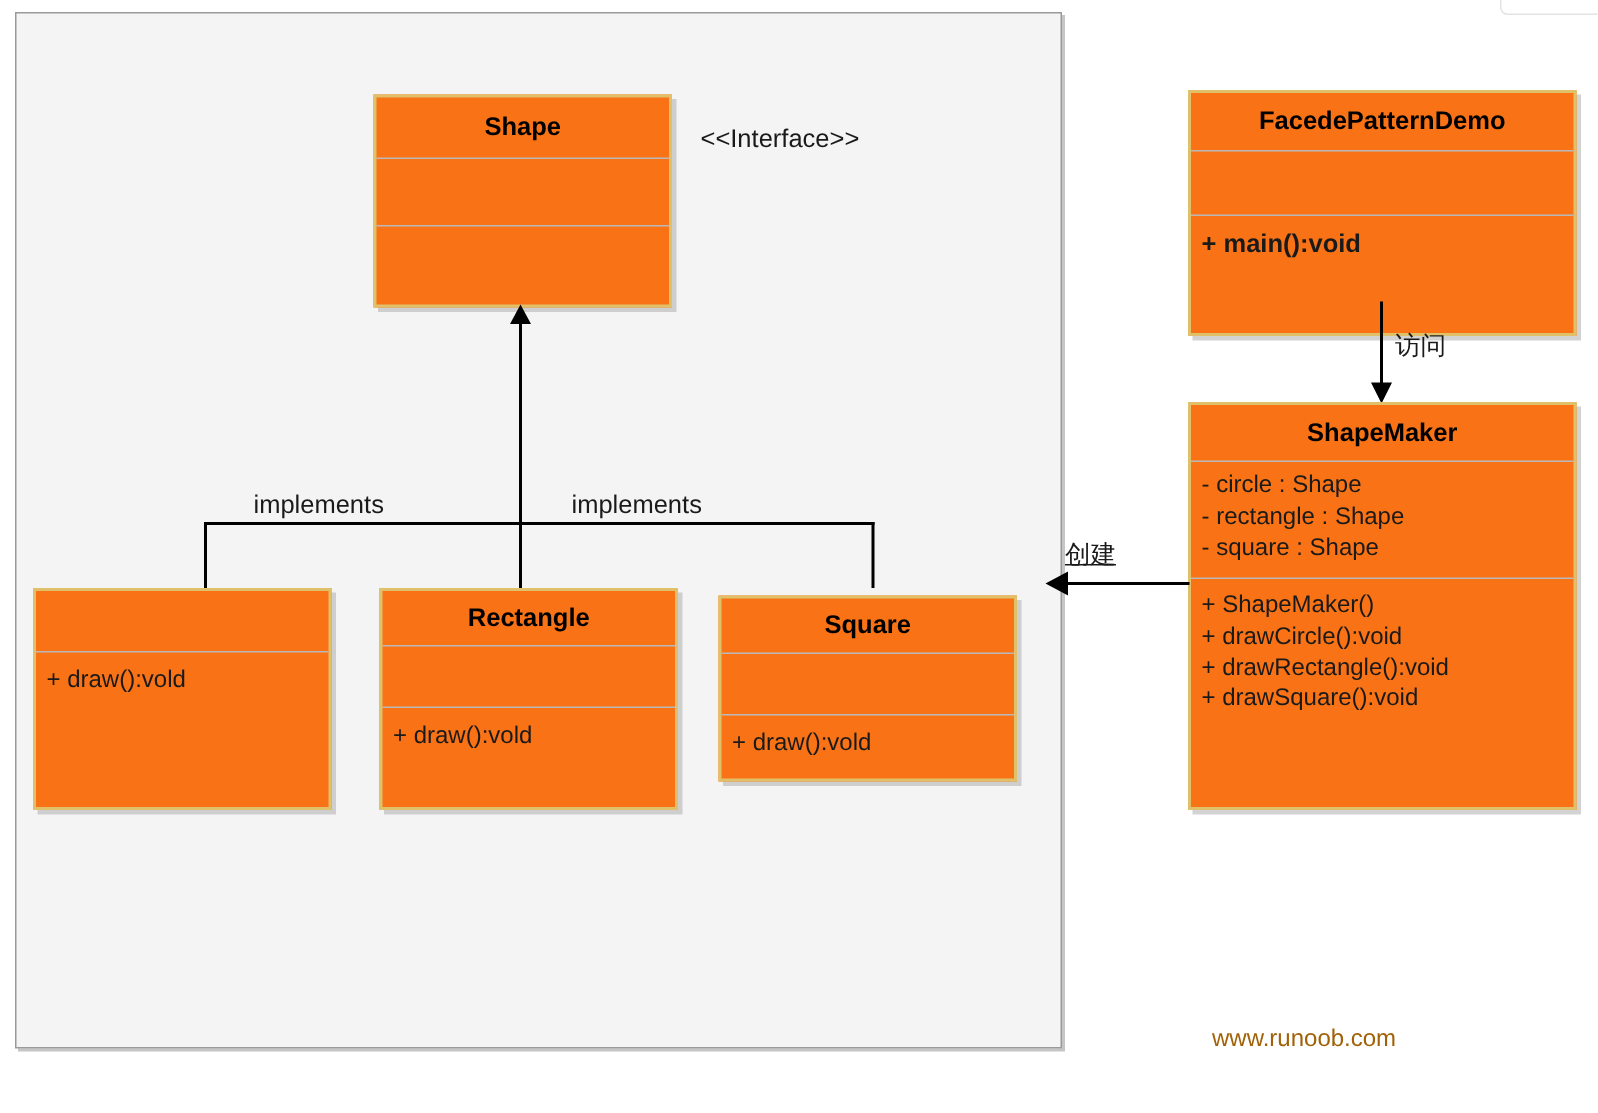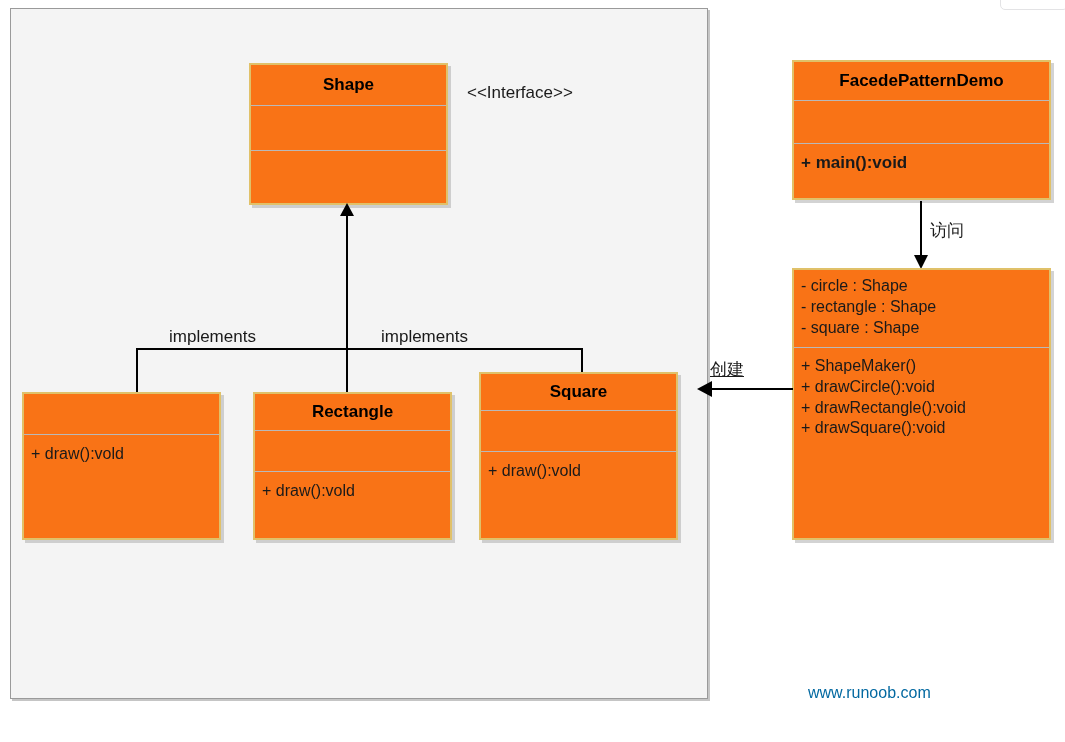--- a/index.html
+++ b/index.html
@@ -98,21 +98,21 @@
   }
 
   
   .label {
     position: absolute;
     color: #1a1a1a;
     white-space: nowrap;
   }
   .watermark {
     position: absolute;
-    color: #0369a1;
+    color: #a16207;
     white-space: nowrap;
   }
 </style>
 </head>
 <body>
 
 <div id="canvas">
 
   <div class="ghost-box" style="left:1000px; top:-18px; width:66px; height:26px;"></div>
 
@@ -143,37 +143,38 @@
     <div class="uml-section bordered" style="height:41px; font-size:16px;"></div>
     <div class="uml-section" style="height:66px; font-size:16px; padding-top:9px;">+ draw():vold</div>
   </div>
 
   <div class="uml-box" style="left:253px; top:392px; width:199px; height:148px;">
     <div class="uml-title" style="height:37px; font-size:17px;">Rectangle</div>
     <div class="uml-section bordered" style="height:41px; font-size:16px;"></div>
     <div class="uml-section" style="height:66px; font-size:16px; padding-top:9px;">+ draw():vold</div>
   </div>
 
-  <div class="uml-box" style="left:479px; top:372px; width:199px; height:168px;">
+  <div class="uml-box" style="left:479px; top:397px; width:199px; height:124px;">
     <div class="uml-title" style="height:37px; font-size:17px;">Square</div>
     <div class="uml-section bordered" style="height:41px; font-size:16px;"></div>
     <div class="uml-section" style="height:66px; font-size:16px; padding-top:9px;">+ draw():vold</div>
   </div>
 
-  <div class="uml-box" style="left:792px; top:60px; width:259px; height:140px;">
+  <div class="uml-box" style="left:792px; top:60px; width:259px; height:164px;">
     <div class="uml-title" style="height:39px; font-size:17px;">FacedePatternDemo</div>
     <div class="uml-section bordered" style="height:43px; font-size:16px;"></div>
     <div class="uml-section bold" style="height:54px; font-size:17px; padding-top:8px;">+ main():void</div>
   </div>
 
   <div class="line-v" style="left:920px; top:201px; height:55px;"></div>
   <div class="arrow-down" style="left:914px; top:255px;"></div>
   <div class="label" style="left:930px; top:219px; font-size:17px;">访问</div>
 
   <div class="uml-box" style="left:792px; top:268px; width:259px; height:272px;">
+    <div class="uml-title" style="height:38px; font-size:17px;">ShapeMaker</div>
     <div class="uml-section bordered" style="height:78px; font-size:16px; padding-top:6px;">- circle : Shape
 - rectangle : Shape
 - square : Shape</div>
     <div class="uml-section" style="height:152px; font-size:16px; padding-top:8px;">+ ShapeMaker()
 + drawCircle():void
 + drawRectangle():void
 + drawSquare():void</div>
   </div>
 
   <div class="line-h" style="left:709px; top:388px; width:84px;"></div>

